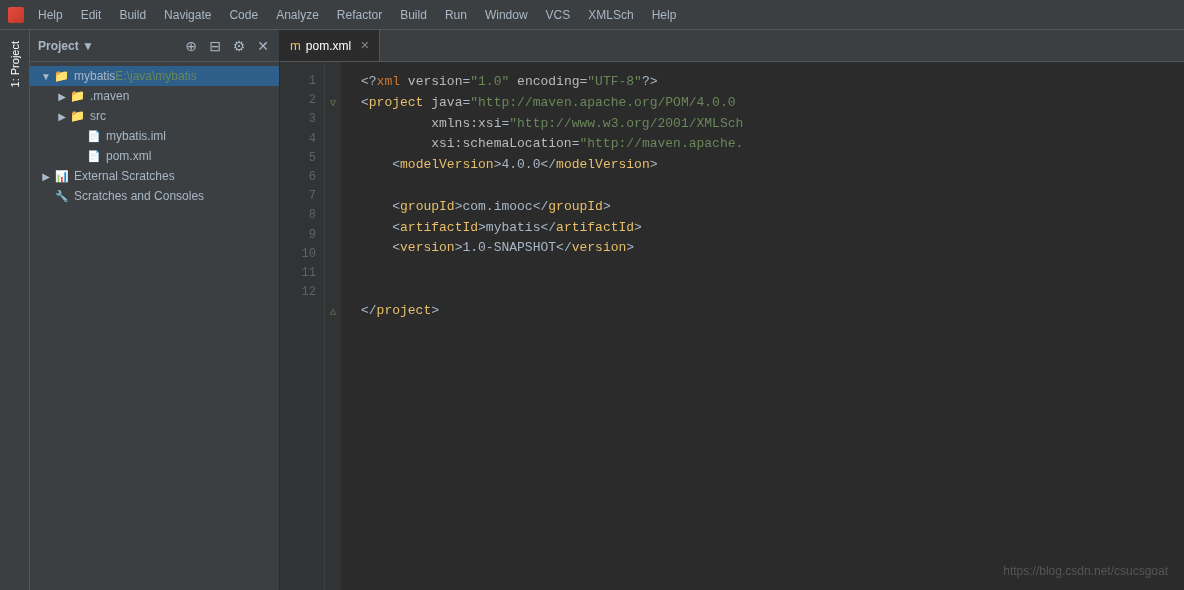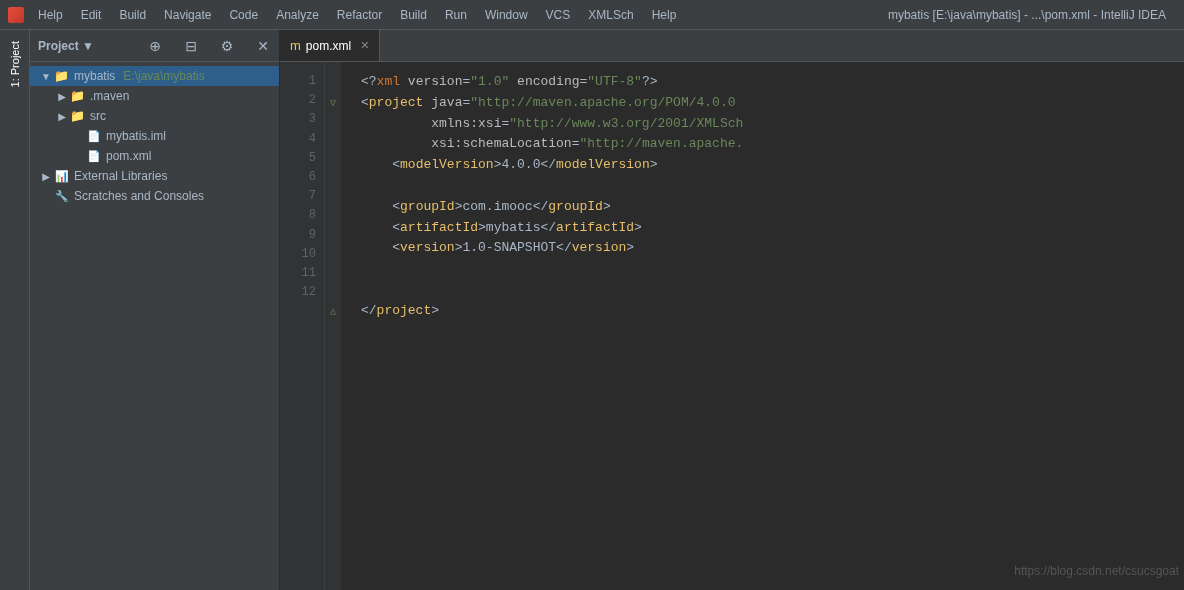--- a/index.html
+++ b/index.html
@@ -87,21 +87,21 @@
       display: flex;
       flex-direction: column;
     }
     #project-header {
       background: #3c3f41;
       height: 32px;
       display: flex;
       align-items: center;
       padding: 0 8px;
       border-bottom: 1px solid #555;
-      gap: 20px;
+      gap: 8px;
     }
     #project-header .header-title {
       font-size: 12px;
       color: #a9b7c6;
       font-weight: bold;
       flex: 1;
     }
     #project-header .header-icon {
       width: 16px;
       height: 16px;
@@ -148,21 +148,21 @@
       margin-right: 4px;
       font-size: 12px;
     }
     .tree-item .item-label {
       font-size: 12px;
       color: #a9b7c6;
     }
     .tree-item .item-path {
       font-size: 12px;
       color: #6a8759;
-      margin-left: 8px;
+      margin-left: 0;
     }
 
     
     #editor-area {
       flex: 1;
       display: flex;
       flex-direction: column;
       background: #2b2b2b;
     }
     #tab-bar {
@@ -276,21 +276,20 @@
     <span class="menu-item">Code</span>
     <span class="menu-item">Analyze</span>
     <span class="menu-item">Refactor</span>
     <span class="menu-item">Build</span>
     <span class="menu-item">Run</span>
     <span class="menu-item">Window</span>
     <span class="menu-item">VCS</span>
     <span class="menu-item">XMLSch</span>
     <span class="menu-item">Help</span>
   </div>
-  <div class="title-text">mybatis [E:\java\mybatis] - ...\pom.xml - IntelliJ IDEA</div>
 </div>
 
 <div id="main-layout">
 
   <div id="sidebar-strip">
     <div class="strip-tab active">
       <span>1: Project</span>
     </div>
   </div>
 
@@ -337,21 +336,21 @@
         <span class="indent" style="width:40px;"></span>
         <span class="arrow"></span>
         <span class="item-icon" style="color:#e8c56b; font-size:11px;">📄</span>
         <span class="item-label">pom.xml</span>
       </div>
 
       <div class="tree-item">
         <span class="indent" style="width:8px;"></span>
         <span class="arrow">▶</span>
         <span class="item-icon" style="color:#5f9ea0; font-size:11px;">📊</span>
-        <span class="item-label">External Libraries</span>
+        <span class="item-label">External Scratches</span>
       </div>
 
       <div class="tree-item">
         <span class="indent" style="width:8px;"></span>
         <span class="arrow"></span>
         <span class="item-icon" style="color:#5f9ea0; font-size:11px;">🔧</span>
         <span class="item-label">Scratches and Consoles</span>
       </div>
 
     </div>
@@ -408,13 +407,13 @@
     <span class="xml-bracket">&lt;</span><span class="xml-tag">groupId</span><span class="xml-bracket">&gt;</span>com.imooc<span class="xml-bracket">&lt;/</span><span class="xml-tag">groupId</span><span class="xml-bracket">&gt;</span>
     <span class="xml-bracket">&lt;</span><span class="xml-tag">artifactId</span><span class="xml-bracket">&gt;</span>mybatis<span class="xml-bracket">&lt;/</span><span class="xml-tag">artifactId</span><span class="xml-bracket">&gt;</span>
     <span class="xml-bracket">&lt;</span><span class="xml-tag">version</span><span class="xml-bracket">&gt;</span>1.0-SNAPSHOT<span class="xml-bracket">&lt;/</span><span class="xml-tag">version</span><span class="xml-bracket">&gt;</span>
 
 
 <span class="xml-bracket">&lt;/</span><span class="xml-tag">project</span><span class="xml-bracket">&gt;</span></div>
     </div>
   </div>
 </div>
 
-<div id="watermark" style="position:fixed;bottom:12px;right:5px;font-size:12px;color:#555;font-family:Arial,sans-serif;">https://blog.csdn.net/csucsgoat</div>
+<div id="watermark" style="position:fixed;bottom:12px;right:16px;font-size:12px;color:#555;font-family:Arial,sans-serif;">https://blog.csdn.net/csucsgoat</div>
 
 </body></html>

